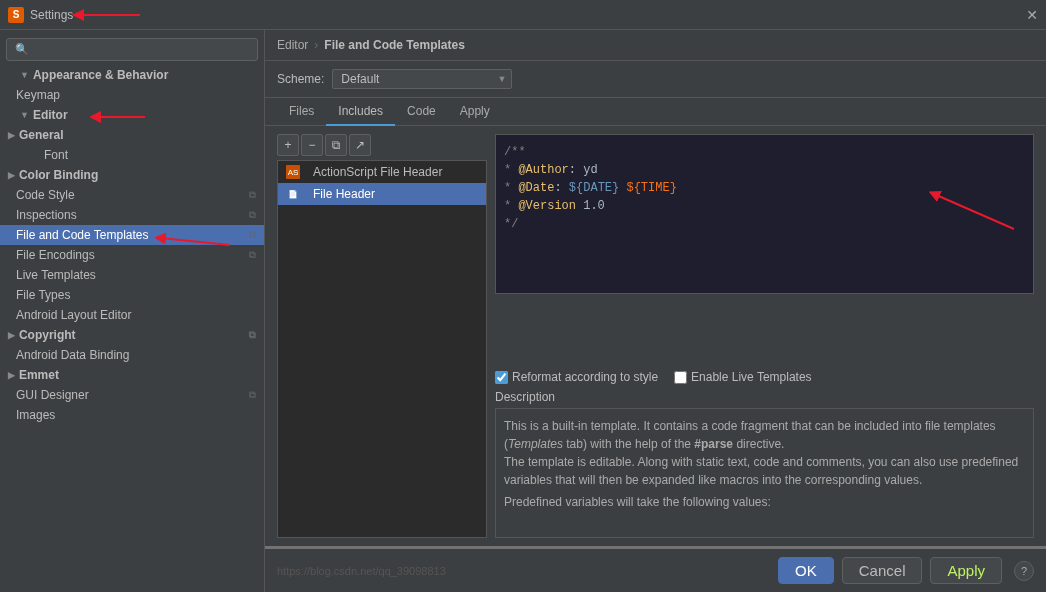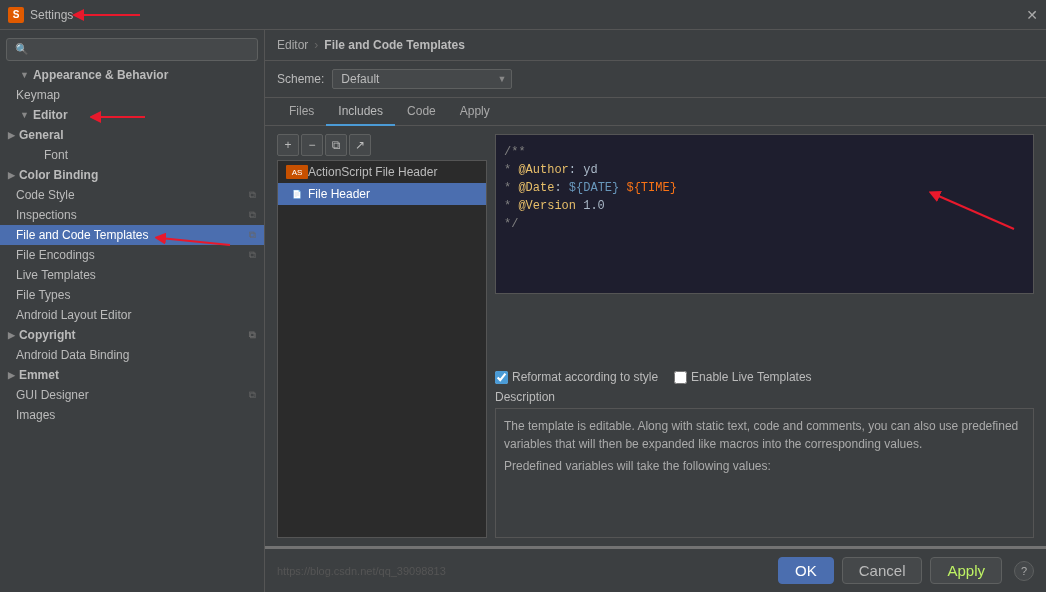--- a/index.html
+++ b/index.html
@@ -251,23 +251,23 @@
       display: flex;
       align-items: center;
       color: #bbbbbb;
       font-size: 12px;
     }
     .template-item.active {
       background: #4b6eaf;
       color: #fff;
     }
     .template-item-icon {
-      width: 22px;
+      width: 14px;
       height: 14px;
-      margin-right: 0;
+      margin-right: 13px;
       background: #4b6eaf;
       border-radius: 1px;
       display: flex; align-items: center; justify-content: center;
       font-size: 9px; color: white; flex-shrink: 0;
     }
     .template-item-icon.as {
       background: #c75000;
     }
 
     
@@ -573,20 +573,21 @@
           </label>
           <label class="checkbox-label">
             <input type="checkbox" style="">
             <span>Enable Live Templates</span>
           </label>
         </div>
 
         <div>
           <div class="description-title">Description</div>
           <div class="description-section scrollbar-thin">
+            <p>This is a built-in template. It contains a code fragment that can be included into file templates (<em>Templates</em> tab) with the help of the <strong>#parse</strong> directive.</p>
             <p style="margin-top:0;">The template is editable. Along with static text, code and comments, you can also use predefined variables that will then be expanded like macros into the corresponding values.</p>
             <p style="margin-top:4px;">Predefined variables will take the following values:</p>
           </div>
         </div>
       </div>
     </div>
 
     <div class="bottom-bar" style="position:relative;">
       <span class="watermark">https://blog.csdn.net/qq_39098813</span>
       <button class="btn btn-primary">OK</button>

